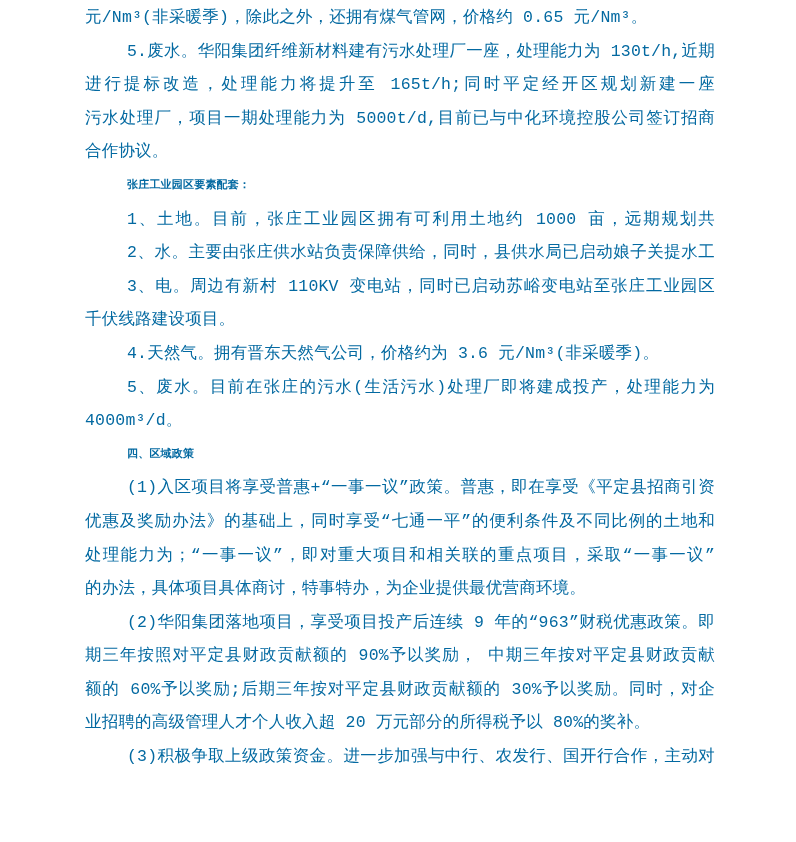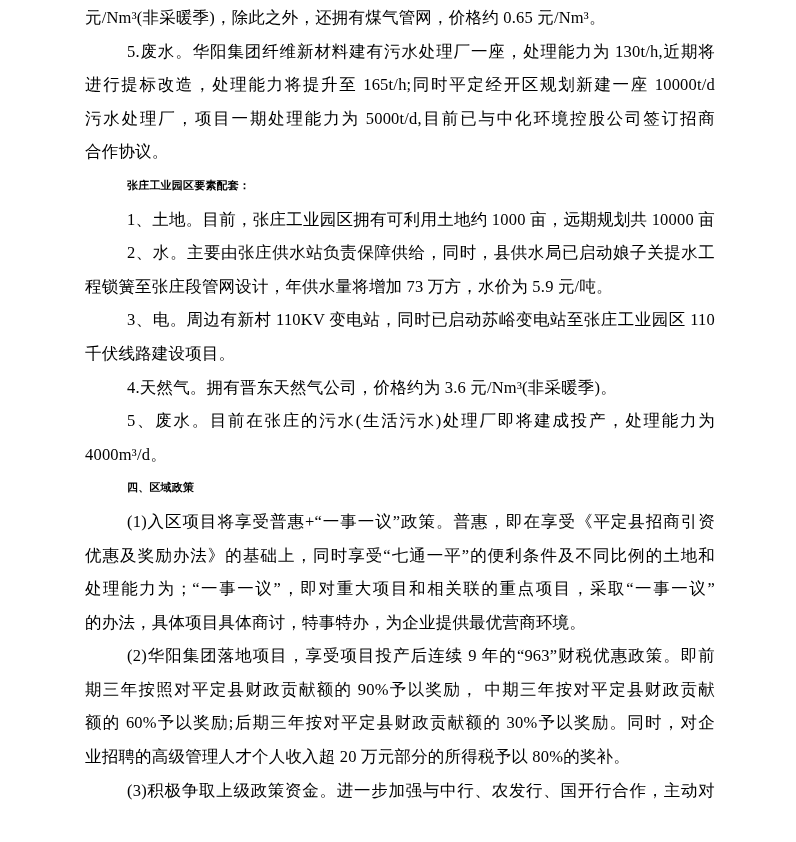--- a/index.html
+++ b/index.html
@@ -6,22 +6,22 @@
     margin: 0;
     padding: 0;
     background: #ffffff;
   }
   .page {
     position: relative;
     width: 796px;
     height: 842px;
     background: #ffffff;
     overflow: hidden;
-    font-family: Liberation Serif, serif;
-    color: #000000;
+    font-family: Liberation Mono, monospace;
+    color: #0369a1;
   }
   .textblock {
     position: absolute;
     left: 85px;
     top: 1px;
     width: 630px;
   }
   .line {
     font-size: 16.5px;
     line-height: 33.6px;
@@ -52,21 +52,20 @@
 <div class="page">
   <div class="textblock">
     <div class="line">元/Nm³(非采暖季)，除此之外，还拥有煤气管网，价格约 0.65 元/Nm³。</div>
     <div class="line ind j">5.废水。华阳集团纤维新材料建有污水处理厂一座，处理能力为 130t/h,近期将</div>
     <div class="line j">进行提标改造，处理能力将提升至 165t/h;同时平定经开区规划新建一座 10000t/d</div>
     <div class="line j">污水处理厂，项目一期处理能力为 5000t/d,目前已与中化环境控股公司签订招商</div>
     <div class="line">合作协议。</div>
     <div class="line ind b">张庄工业园区要素配套：</div>
     <div class="line ind j">1、土地。目前，张庄工业园区拥有可利用土地约 1000 亩，远期规划共 10000 亩</div>
     <div class="line ind j">2、水。主要由张庄供水站负责保障供给，同时，县供水局已启动娘子关提水工</div>
-    <div class="line">程锁簧至张庄段管网设计，年供水量将增加 73 万方，水价为 5.9 元/吨。</div>
     <div class="line ind j">3、电。周边有新村 110KV 变电站，同时已启动苏峪变电站至张庄工业园区 110</div>
     <div class="line">千伏线路建设项目。</div>
     <div class="line ind">4.天然气。拥有晋东天然气公司，价格约为 3.6 元/Nm³(非采暖季)。</div>
     <div class="line ind j">5、废水。目前在张庄的污水(生活污水)处理厂即将建成投产，处理能力为</div>
     <div class="line">4000m³/d。</div>
     <div class="line ind b">四、区域政策</div>
     <div class="line ind j">(1)入区项目将享受普惠+“一事一议”政策。普惠，即在享受《平定县招商引资</div>
     <div class="line j">优惠及奖励办法》的基础上，同时享受“七通一平”的便利条件及不同比例的土地和</div>
     <div class="line j">处理能力为；“一事一议”，即对重大项目和相关联的重点项目，采取“一事一议”</div>
     <div class="line">的办法，具体项目具体商讨，特事特办，为企业提供最优营商环境。</div>

